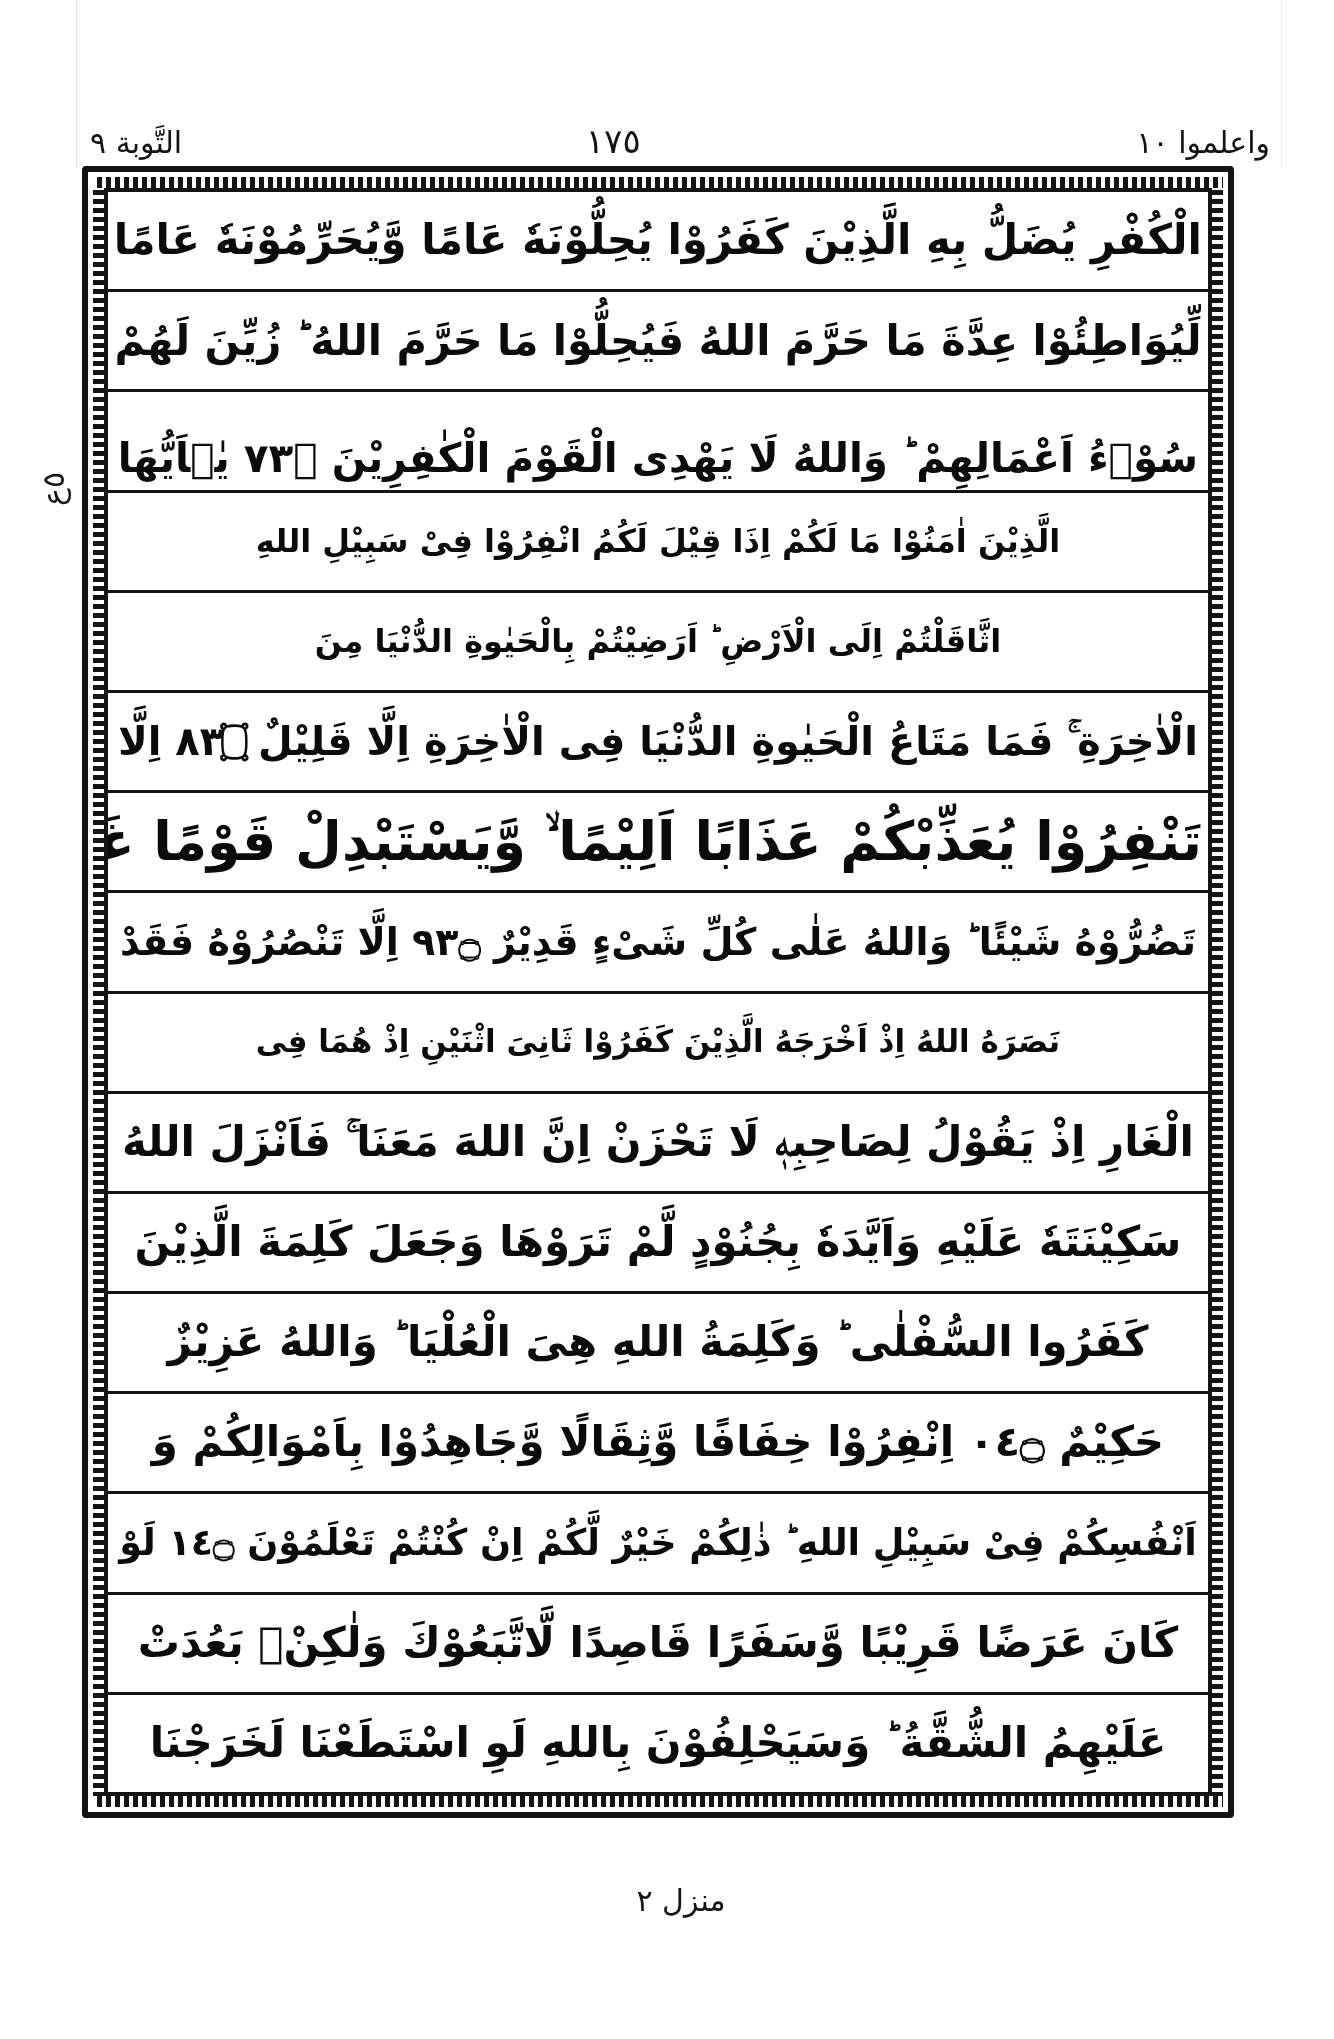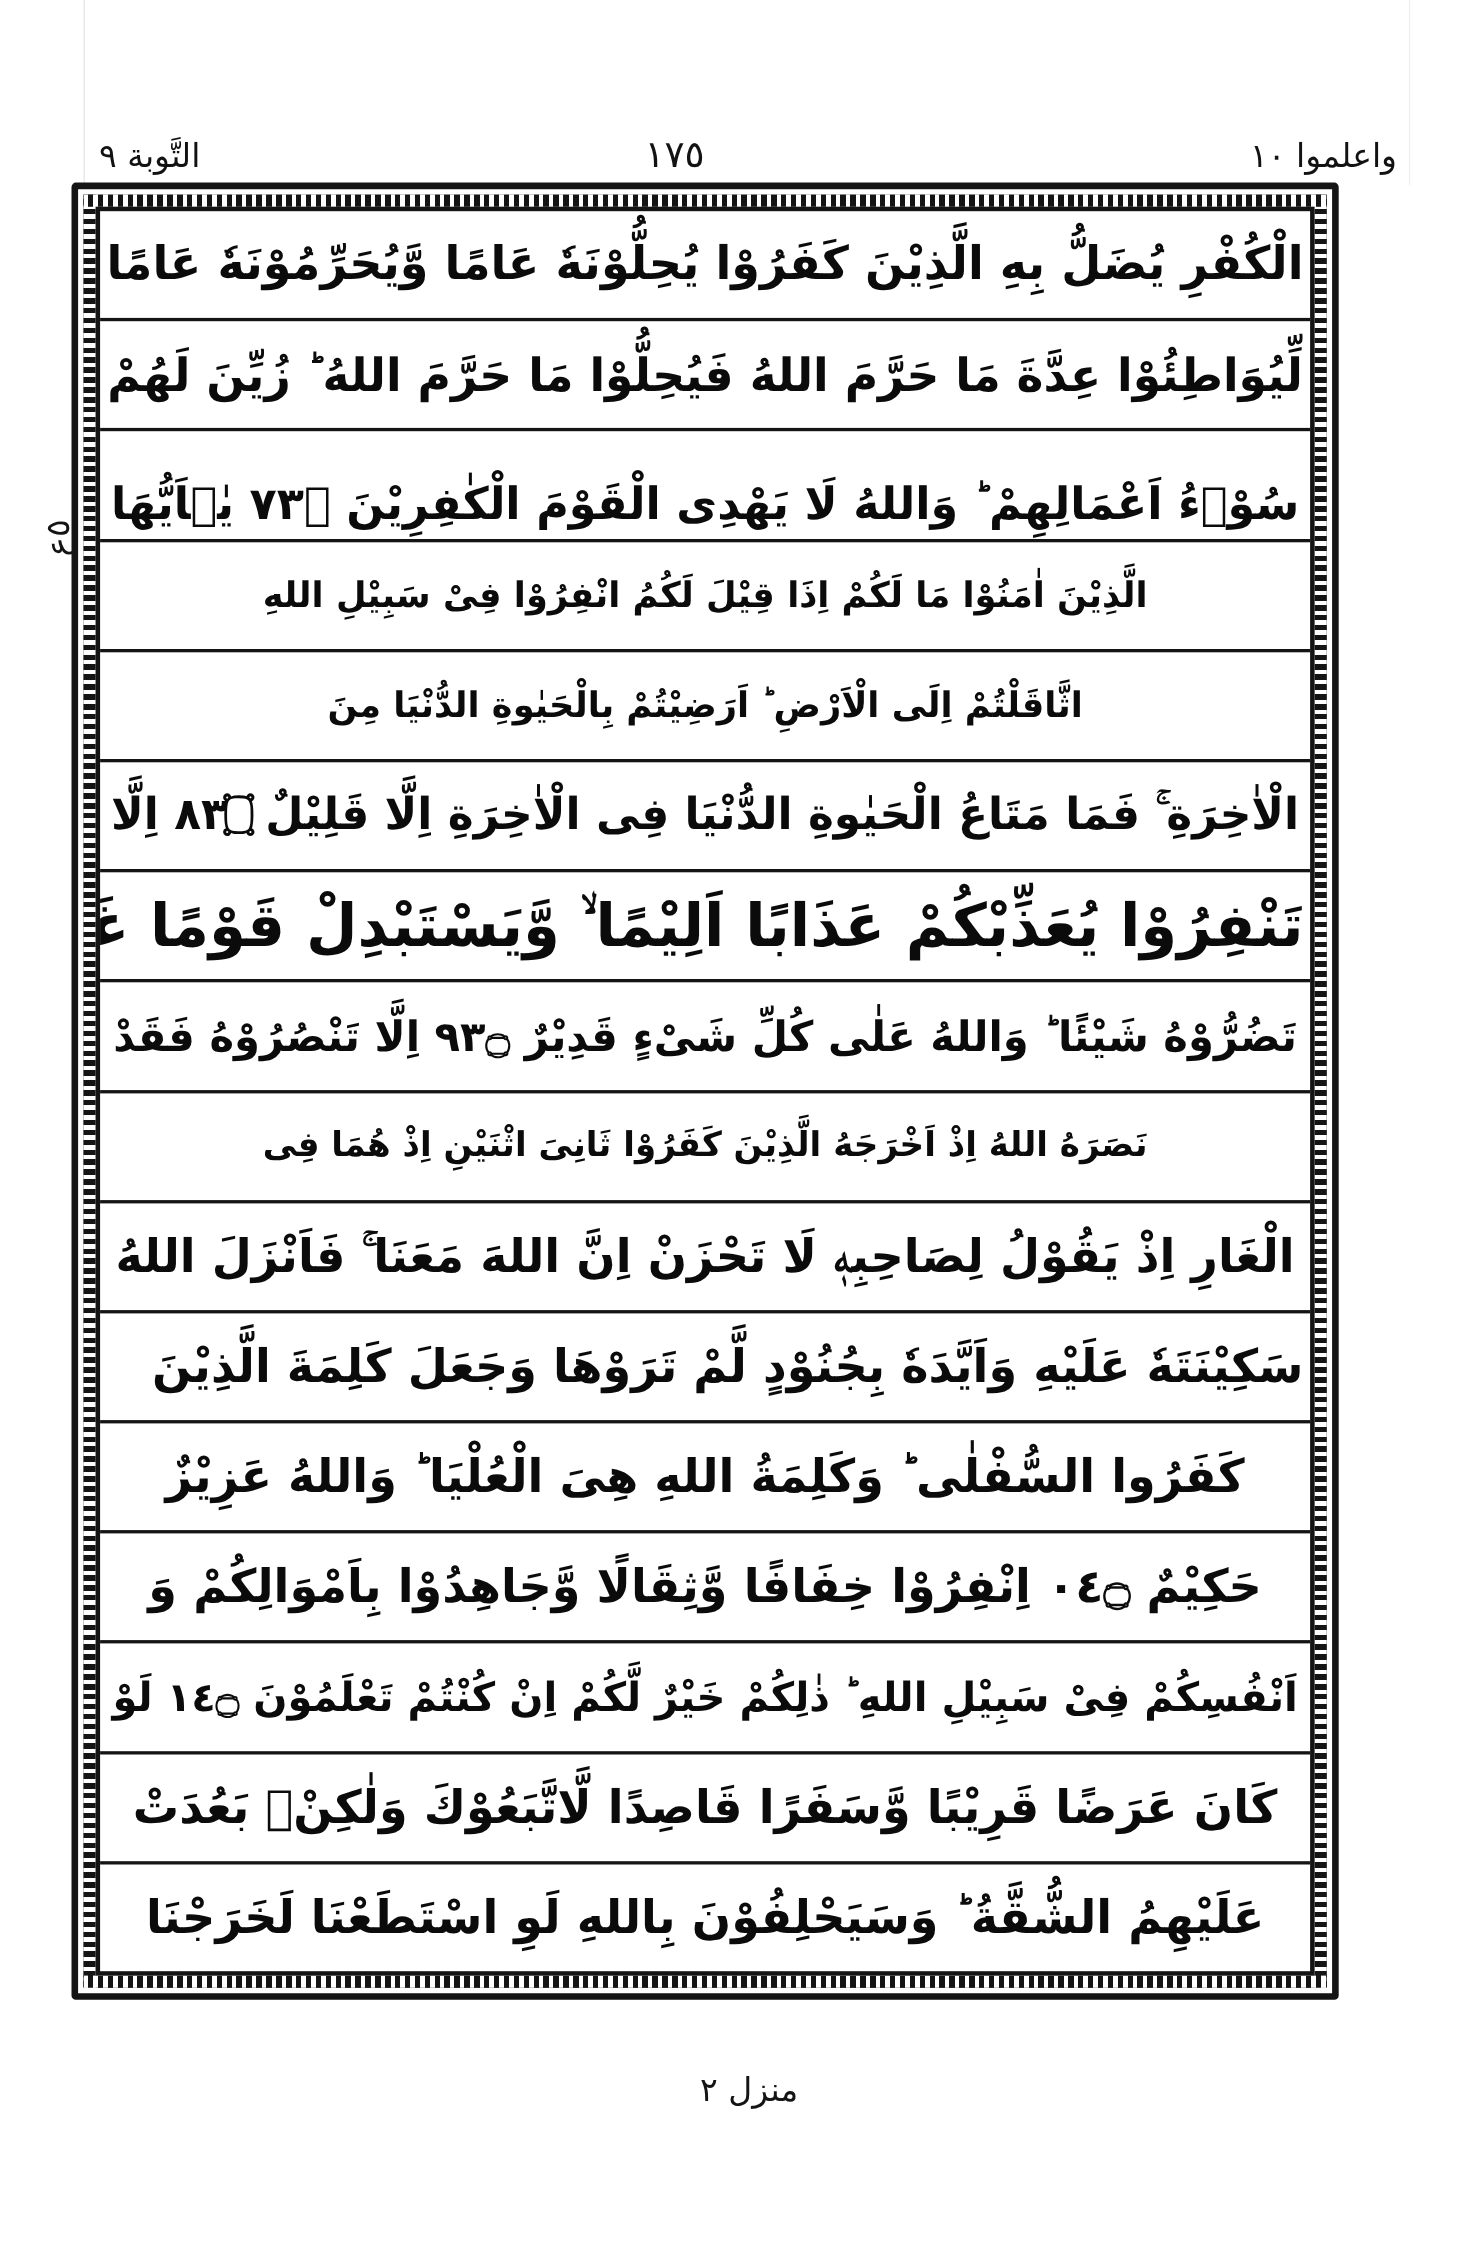--- a/index.html
+++ b/index.html
@@ -86,21 +86,21 @@
     transform: rotate(-90deg);
     transform-origin: center center;
     white-space: nowrap;
     line-height: 1;
     letter-spacing: 1px;
   }
 
   
   #text-frame {
     position: absolute;
-    left: 65px;
+    left: 82px;
     top: 166px;
     width: 1152px;
     height: 1652px;
     box-sizing: border-box;
     border: 6px solid #141414;
     border-radius: 4px;
     background: #ffffff;
     padding: 5px;
   }
   
@@ -220,21 +220,21 @@
       <div class="ayah-line">
           <div class="ayah-text" style="font-size: 38px;">تَضُرُّوْهُ شَيْئًا ؕ وَاللهُ عَلٰى كُلِّ شَىْءٍ قَدِيْرٌ ۝٣٩ اِلَّا تَنْصُرُوْهُ فَقَدْ</div>
         </div>
       <div class="ayah-line">
           <div class="ayah-text" style="font-size: 31px;">نَصَرَهُ اللهُ اِذْ اَخْرَجَهُ الَّذِيْنَ كَفَرُوْا ثَانِىَ اثْنَيْنِ اِذْ هُمَا فِى</div>
         </div>
       <div class="ayah-line">
           <div class="ayah-text" style="font-size: 42px;">الْغَارِ اِذْ يَقُوْلُ لِصَاحِبِهٖ لَا تَحْزَنْ اِنَّ اللهَ مَعَنَا ۚ فَاَنْزَلَ اللهُ</div>
         </div>
       <div class="ayah-line">
-          <div class="ayah-text" style="font-size: 42px; text-align: right;">سَكِيْنَتَهٗ عَلَيْهِ وَاَيَّدَهٗ بِجُنُوْدٍ لَّمْ تَرَوْهَا وَجَعَلَ كَلِمَةَ الَّذِيْنَ</div>
+          <div class="ayah-text" style="font-size: 42px;">سَكِيْنَتَهٗ عَلَيْهِ وَاَيَّدَهٗ بِجُنُوْدٍ لَّمْ تَرَوْهَا وَجَعَلَ كَلِمَةَ الَّذِيْنَ</div>
         </div>
       <div class="ayah-line">
           <div class="ayah-text" style="font-size: 42px;">كَفَرُوا السُّفْلٰى ؕ وَكَلِمَةُ اللهِ هِىَ الْعُلْيَا ؕ وَاللهُ عَزِيْزٌ</div>
         </div>
       <div class="ayah-line">
           <div class="ayah-text" style="font-size: 42px;">حَكِيْمٌ ۝٤٠ اِنْفِرُوْا خِفَافًا وَّثِقَالًا وَّجَاهِدُوْا بِاَمْوَالِكُمْ وَ</div>
         </div>
       <div class="ayah-line">
           <div class="ayah-text" style="font-size: 36.5px;">اَنْفُسِكُمْ فِىْ سَبِيْلِ اللهِ ؕ ذٰلِكُمْ خَيْرٌ لَّكُمْ اِنْ كُنْتُمْ تَعْلَمُوْنَ ۝٤١ لَوْ</div>
         </div>

